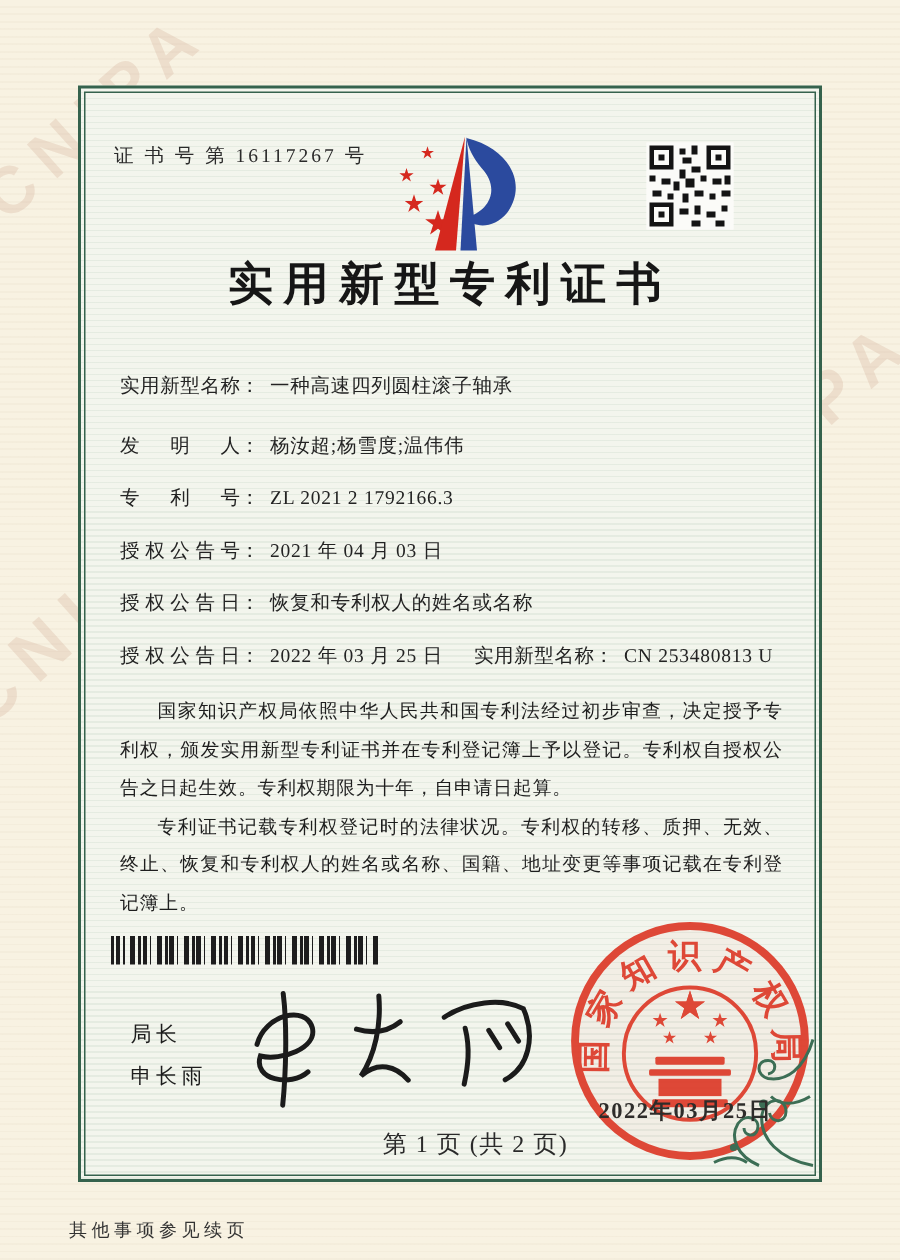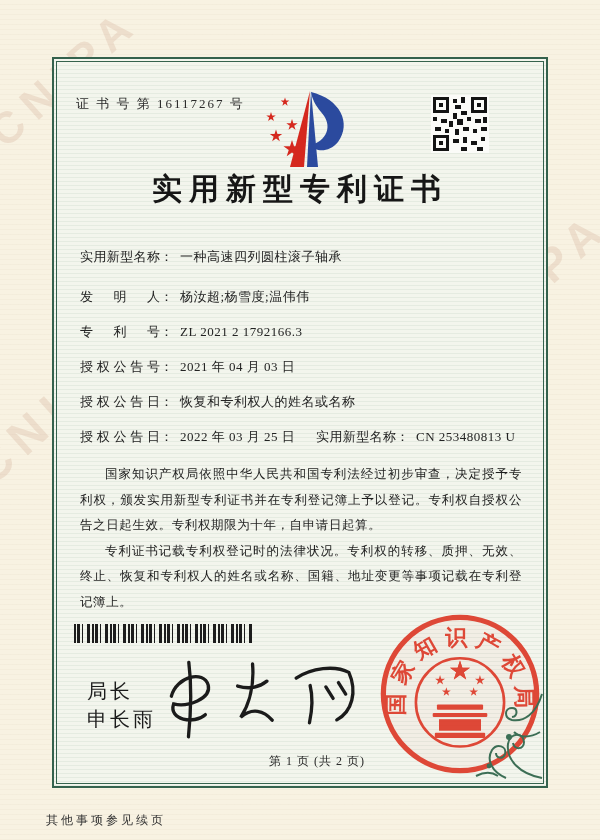--- a/index.html
+++ b/index.html
@@ -40,25 +40,25 @@
   .fcolon{display:inline-block;margin-right:7px;}
   .fvalue{letter-spacing:0.5px;}
   .frow-double{display:flex;}
   .fg1{width:236px;flex:none;}
   .paras{margin-top:5px;font-size:12.5px;line-height:25.5px;text-align:justify;letter-spacing:0.6px;color:#1e1e1e;}
   .paras p{margin:0;text-indent:2em;}
   .barcode{
     position:absolute;left:20px;top:565px;width:178px;height:19px;
     background:repeating-linear-gradient(90deg,#1d1d1d 0 2px,transparent 2px 3px,#1d1d1d 3px 6px,transparent 6px 8px,#1d1d1d 8px 9px,transparent 9px 13px,#1d1d1d 13px 16px,transparent 16px 18px);
   }
-  .sign-titles{position:absolute;left:33px;top:618px;font-size:20px;letter-spacing:3px;line-height:28px;color:#1c1c1c;}
+  .sign-titles{position:absolute;left:33px;top:618px;font-size:14px;letter-spacing:3px;line-height:28px;color:#1c1c1c;}
   .signature{position:absolute;left:90px;top:592px;}
   .seal{position:absolute;left:322px;top:551px;opacity:0.92;}
   .seal-date{position:absolute;left:318px;top:672px;width:170px;text-align:center;font-size:15px;letter-spacing:1px;color:#2e2c2a;font-weight:bold;z-index:5;}
-  .pageno{position:absolute;left:14px;right:0;top:694px;text-align:center;font-size:12px;letter-spacing:1px;color:#2a2a2a;padding-left:20px;}
+  .pageno{position:absolute;left:14px;right:0;top:694px;text-align:center;font-size:16px;letter-spacing:1px;color:#2a2a2a;padding-left:20px;}
   .flourish{position:absolute;right:-2px;bottom:-2px;}
   .footnote{position:absolute;left:0;right:0;top:812px;font-size:12px;letter-spacing:3px;color:#333;z-index:2;margin-left:46px;}
 </style>
 </head>
 <body>
 
 <div class="page">
 
   <div class="wm" style="left:-28px;top:52px;font-size:44px;">CNIPA</div>
   <div class="wm" style="left:214px;top:120px;font-size:42px;color:rgba(170,160,150,0.14);">CNIPA</div>
@@ -203,20 +203,21 @@
           <path transform="translate(93,78) scale(4.4)" d="M0,-1 L0.2245,-0.309 L0.951,-0.309 L0.3633,0.118 L0.5878,0.809 L0,0.382 L-0.5878,0.809 L-0.3633,0.118 L-0.951,-0.309 L-0.2245,-0.309 Z"></path>
           <rect x="58" y="90" width="44" height="5" rx="1"></rect>
           <rect x="54" y="98" width="52" height="4" rx="1"></rect>
           <rect x="60" y="104" width="40" height="11"></rect>
           <rect x="56" y="117" width="48" height="5" rx="1"></rect>
           <circle cx="80" cy="88" r="42" fill="none" stroke="#dd3a28" stroke-width="2.5"></circle>
         </g>
       </svg>
     </div>
 
+    <div class="seal-date">2022年03月25日</div>
 
     <div class="pageno">第 1 页 (共 2 页)</div>
 
     <div class="flourish">
       <svg width="86" height="96" viewBox="0 0 86 96">
         <g fill="none" stroke="#3c6e55" stroke-width="2">
           <path d="M80,6 C74,26 62,34 50,32 C42,30 42,20 50,20 C56,20 56,28 50,29"></path>
           <path d="M80,90 C58,86 44,72 46,56 C48,44 62,44 62,54 C62,62 52,62 51,55"></path>
           <path d="M44,90 C30,84 24,72 30,62 C35,55 45,58 43,66 C41,72 34,70 34,65"></path>
           <path d="M78,44 C68,50 58,50 52,44"></path>

